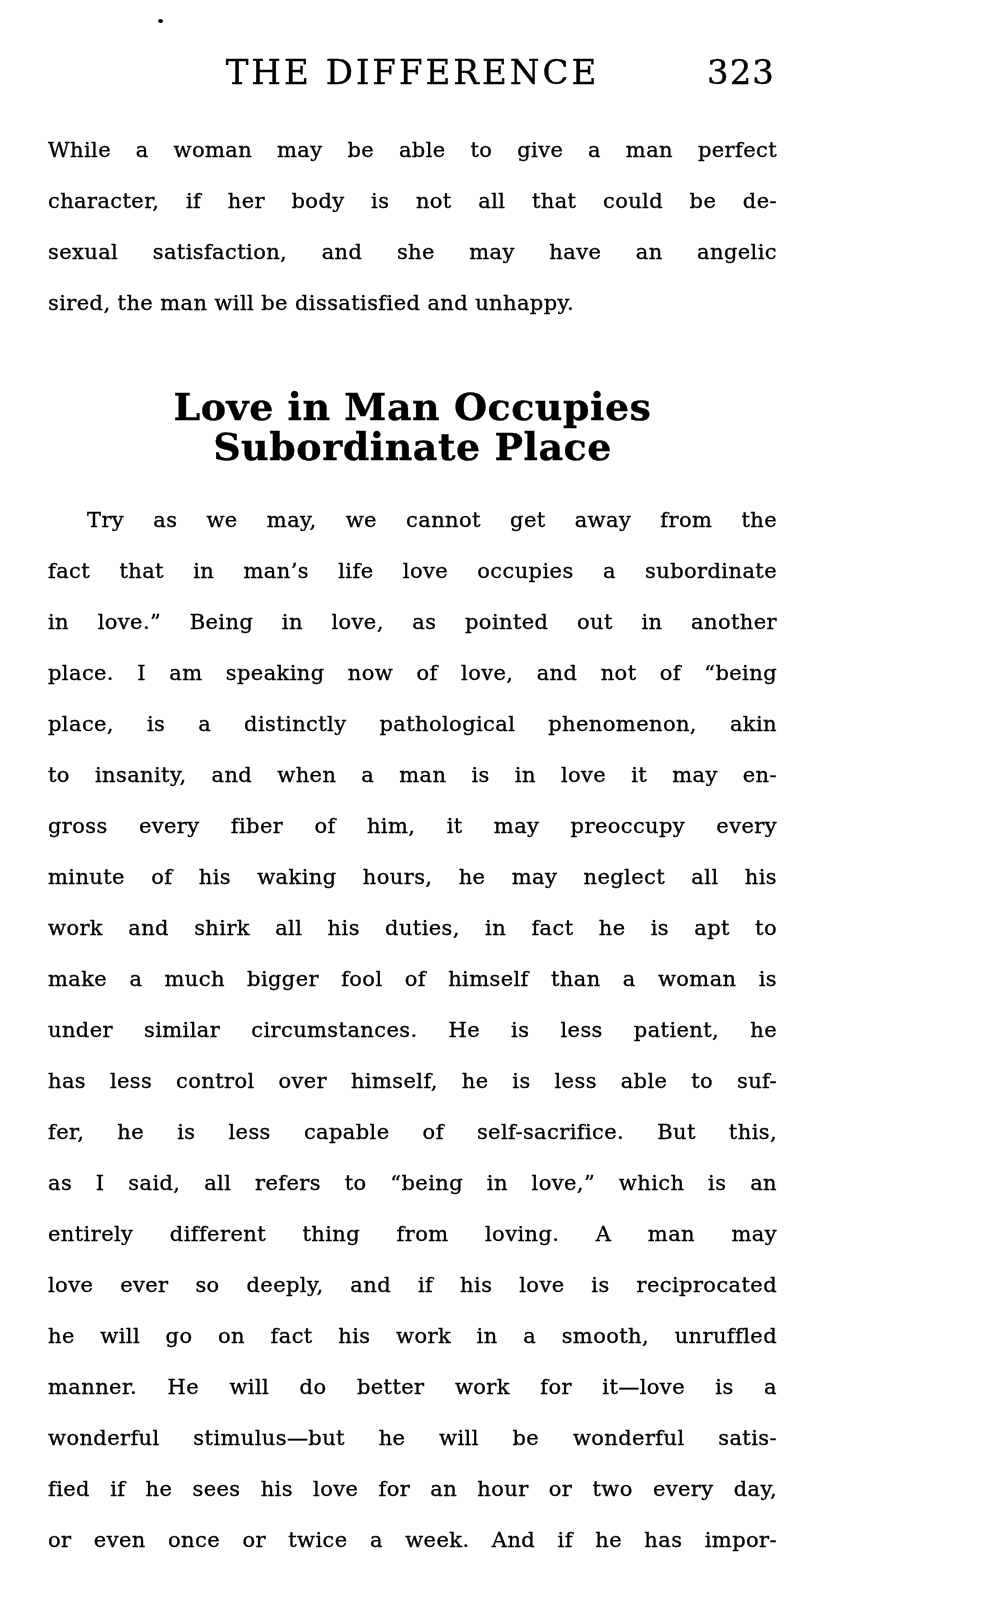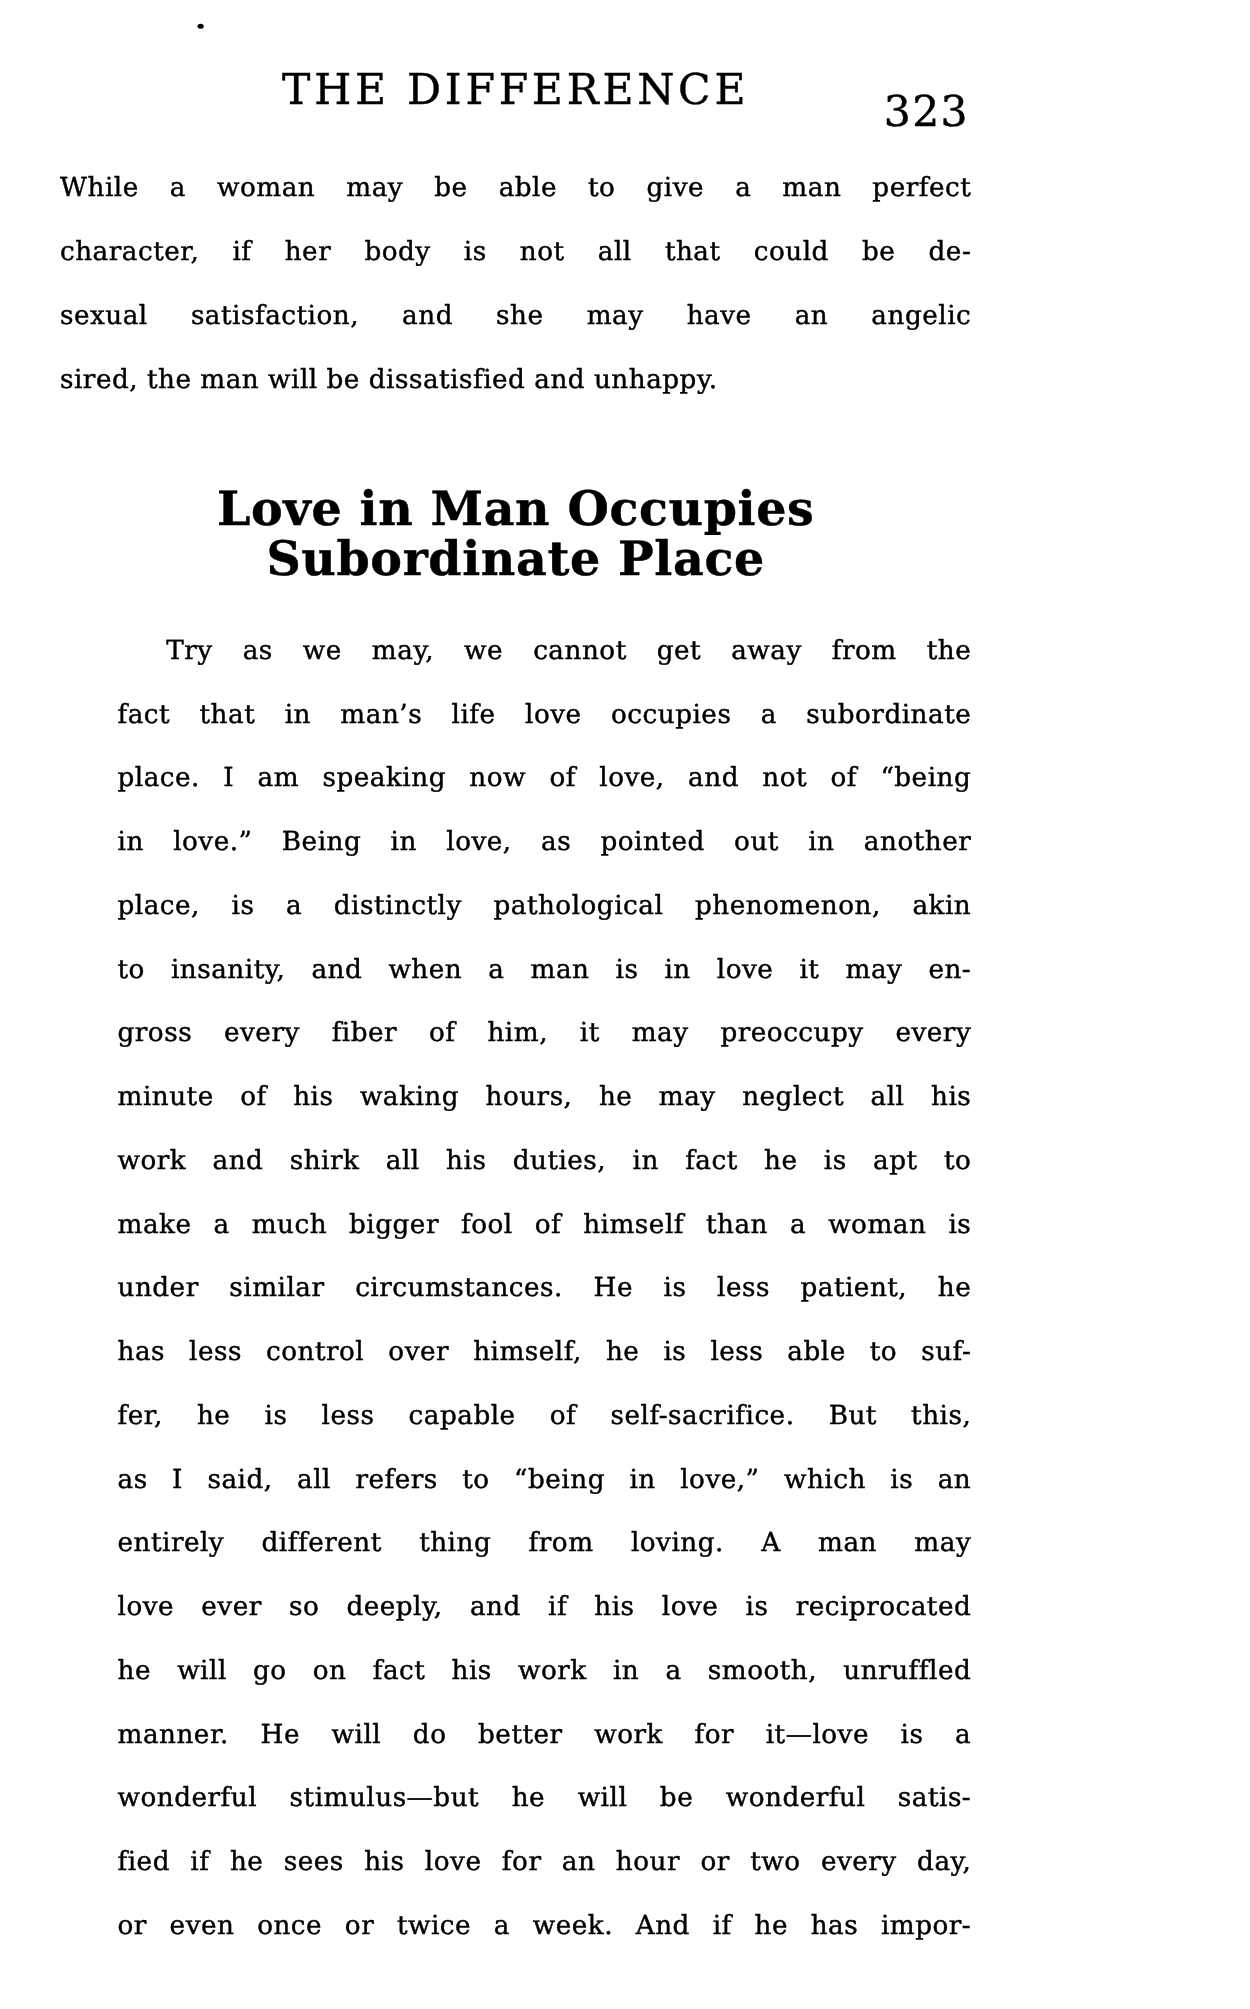--- a/index.html
+++ b/index.html
@@ -32,31 +32,31 @@
     position: relative;
     text-align: center;
     font-size: 34px;
     line-height: 40px;
     letter-spacing: 3px;
     white-space: nowrap;
   }
   .page-number {
     position: absolute;
     right: 2px;
-    top: 18px;
+    top: 0;
     letter-spacing: 1px;
   }
 
   .para {
     font-size: 21px;
     line-height: 51px;
     letter-spacing: 0.4px;
   }
   .para-1 { margin-top: 33px; }
-  .para-2 { margin-top: 28px; margin-left: 46px; }
+  .para-2 { margin-top: 28px; }
 
   .line {
     display: block;
     text-align: justify;
     text-align-last: justify;
   }
   .line.last-left { text-align-last: left; }
   .indent-first .line:first-child { text-indent: 39px; }
 
   .section-heading {
@@ -85,22 +85,22 @@
     <span class="line">character, if her body is not all that could be de-</span>
     <span class="line">sexual satisfaction, and she may have an angelic</span>
     <span class="line last-left">sired, the man will be dissatisfied and unhappy.</span>
   </p>
 
   <h2 class="section-heading">Love in Man Occupies Subordinate Place</h2>
 
   <p class="para para-2 indent-first">
     <span class="line">Try as we may, we cannot get away from the</span>
     <span class="line">fact that in man’s life love occupies a subordinate</span>
+    <span class="line">in love.”  Being in love, as pointed out in another</span>
     <span class="line">place.  I am speaking now of love, and not of “being</span>
-    <span class="line">in love.”  Being in love, as pointed out in another</span>
     <span class="line">place, is a distinctly pathological phenomenon, akin</span>
     <span class="line">to insanity, and when a man is in love it may en-</span>
     <span class="line">gross every fiber of him, it may preoccupy every</span>
     <span class="line">minute of his waking hours, he may neglect all his</span>
     <span class="line">work and shirk all his duties, in fact he is apt to</span>
     <span class="line">make a much bigger fool of himself than a woman is</span>
     <span class="line">under similar circumstances.  He is less patient, he</span>
     <span class="line">has less control over himself, he is less able to suf-</span>
     <span class="line">fer, he is less capable of self-sacrifice.  But this,</span>
     <span class="line">as I said, all refers to “being in love,” which is an</span>

